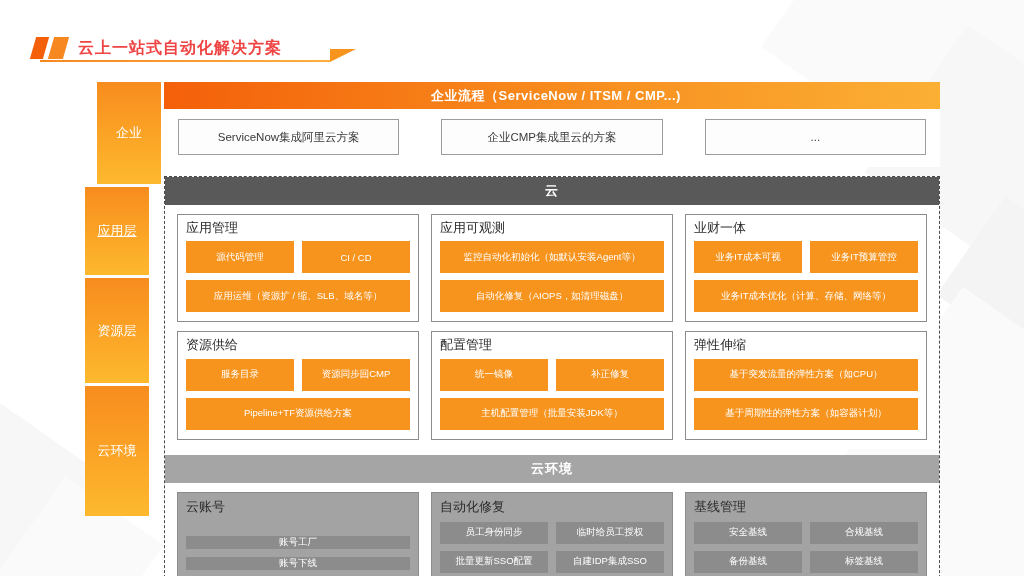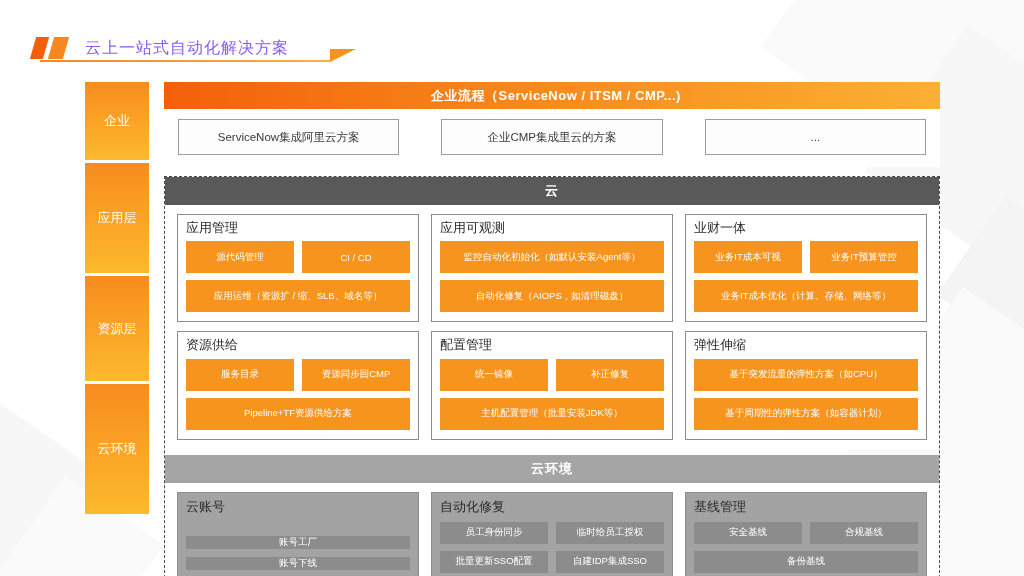--- a/index.html
+++ b/index.html
@@ -23,22 +23,22 @@
   .bg-shape.c { background: #fafafa; }
 
   
   .title-wrap {
     position: absolute; left: 33px; top: 34px;
     display: flex; align-items: center; height: 28px;
   }
   .slash { width: 13px; height: 22px; background: #f4600a; transform: skewX(-16deg); margin-right: 5px; }
   .slash.two { background: #f7881f; width: 15px; }
   .title-text {
-    font-size: 16px; font-weight: normal; color: #8b5cf6;
-    letter-spacing: 1px; margin-left: 14px; white-space: nowrap;
+    font-size: 16px; font-weight: bold; color: #ef4444;
+    letter-spacing: 1px; margin-left: 7px; white-space: nowrap;
   }
   .title-rule {
     position: absolute; left: 40px; top: 60px; width: 290px; height: 2px;
     background: linear-gradient(90deg, #f7881f, #fbb03b);
   }
   .title-arrow {
     position: absolute; left: 330px; top: 49px;
     width: 0; height: 0;
     border-left: 26px solid #f7941e;
     border-bottom: 13px solid transparent;
@@ -149,24 +149,24 @@
 
   <div class="title-wrap">
     <span class="slash"></span>
     <span class="slash two"></span>
     <span class="title-text">云上一站式自动化解决方案</span>
   </div>
   <div class="title-rule"></div>
   <div class="title-arrow"></div>
 
   <div class="sidebar">
-    <div class="side-block" style="height:78px;">
+    <div class="side-block" style="height:102px;margin-left:12px;">
       <span>企业</span>
     </div>
-    <div class="side-block" style="height:110px;">
+    <div class="side-block" style="height:88px;text-decoration:underline;">
       <span>应用层</span>
     </div>
     <div class="side-block" style="height:105px;">
       <span>资源层</span>
     </div>
     <div class="side-block" style="height:130px;">
       <span>云环境</span>
     </div>
   </div>
 
@@ -290,20 +290,21 @@
         </div>
 
         <div class="env-card">
           <div class="card-title">基线管理</div>
           <div class="chip-row">
             <div class="chip gray tall">安全基线</div>
             <div class="chip gray tall">合规基线</div>
           </div>
           <div class="chip-row">
             <div class="chip gray tall">备份基线</div>
+            <div class="chip gray tall">标签基线</div>
           </div>
         </div>
 
       </div>
 
     </div>
   </div>
 
 </div>
 

